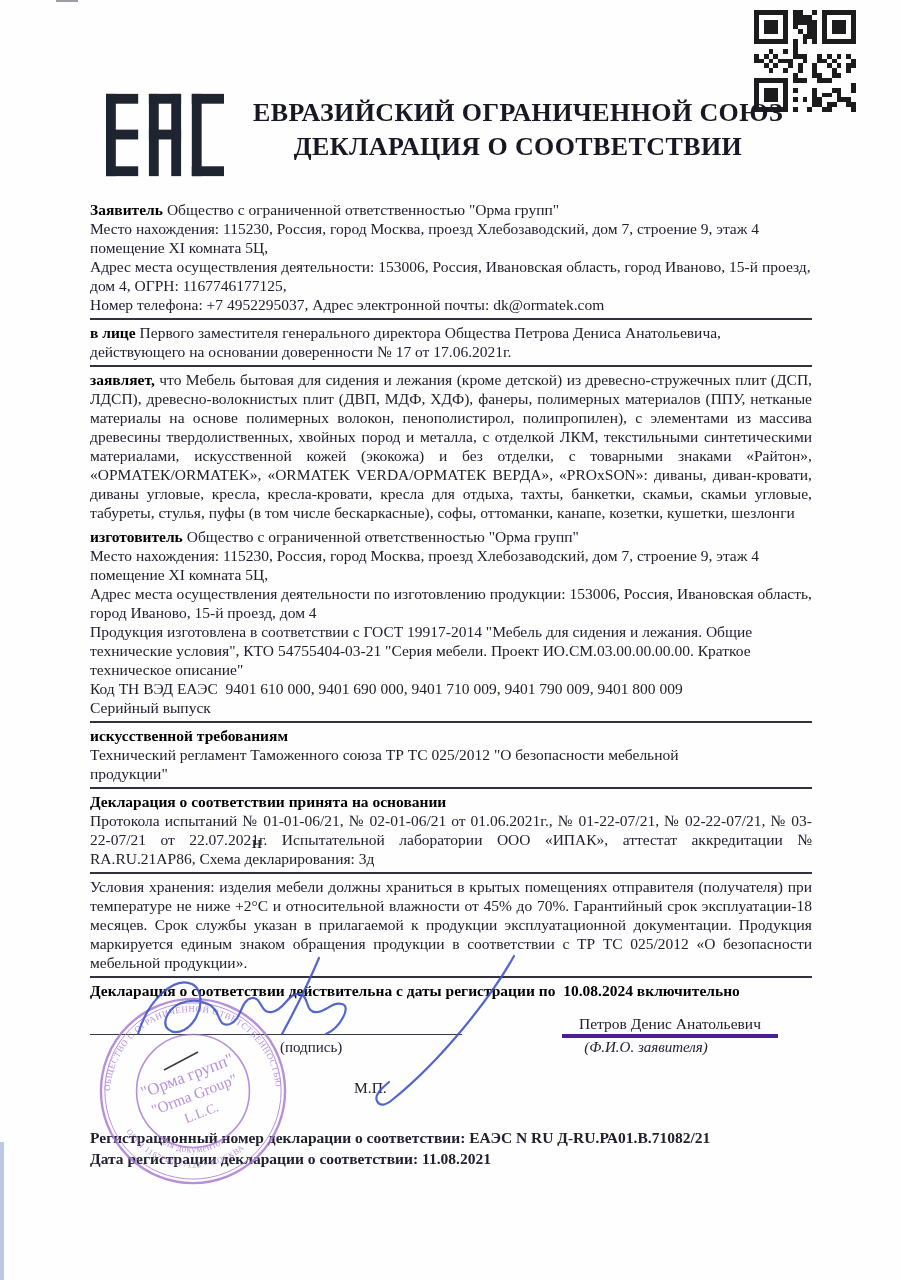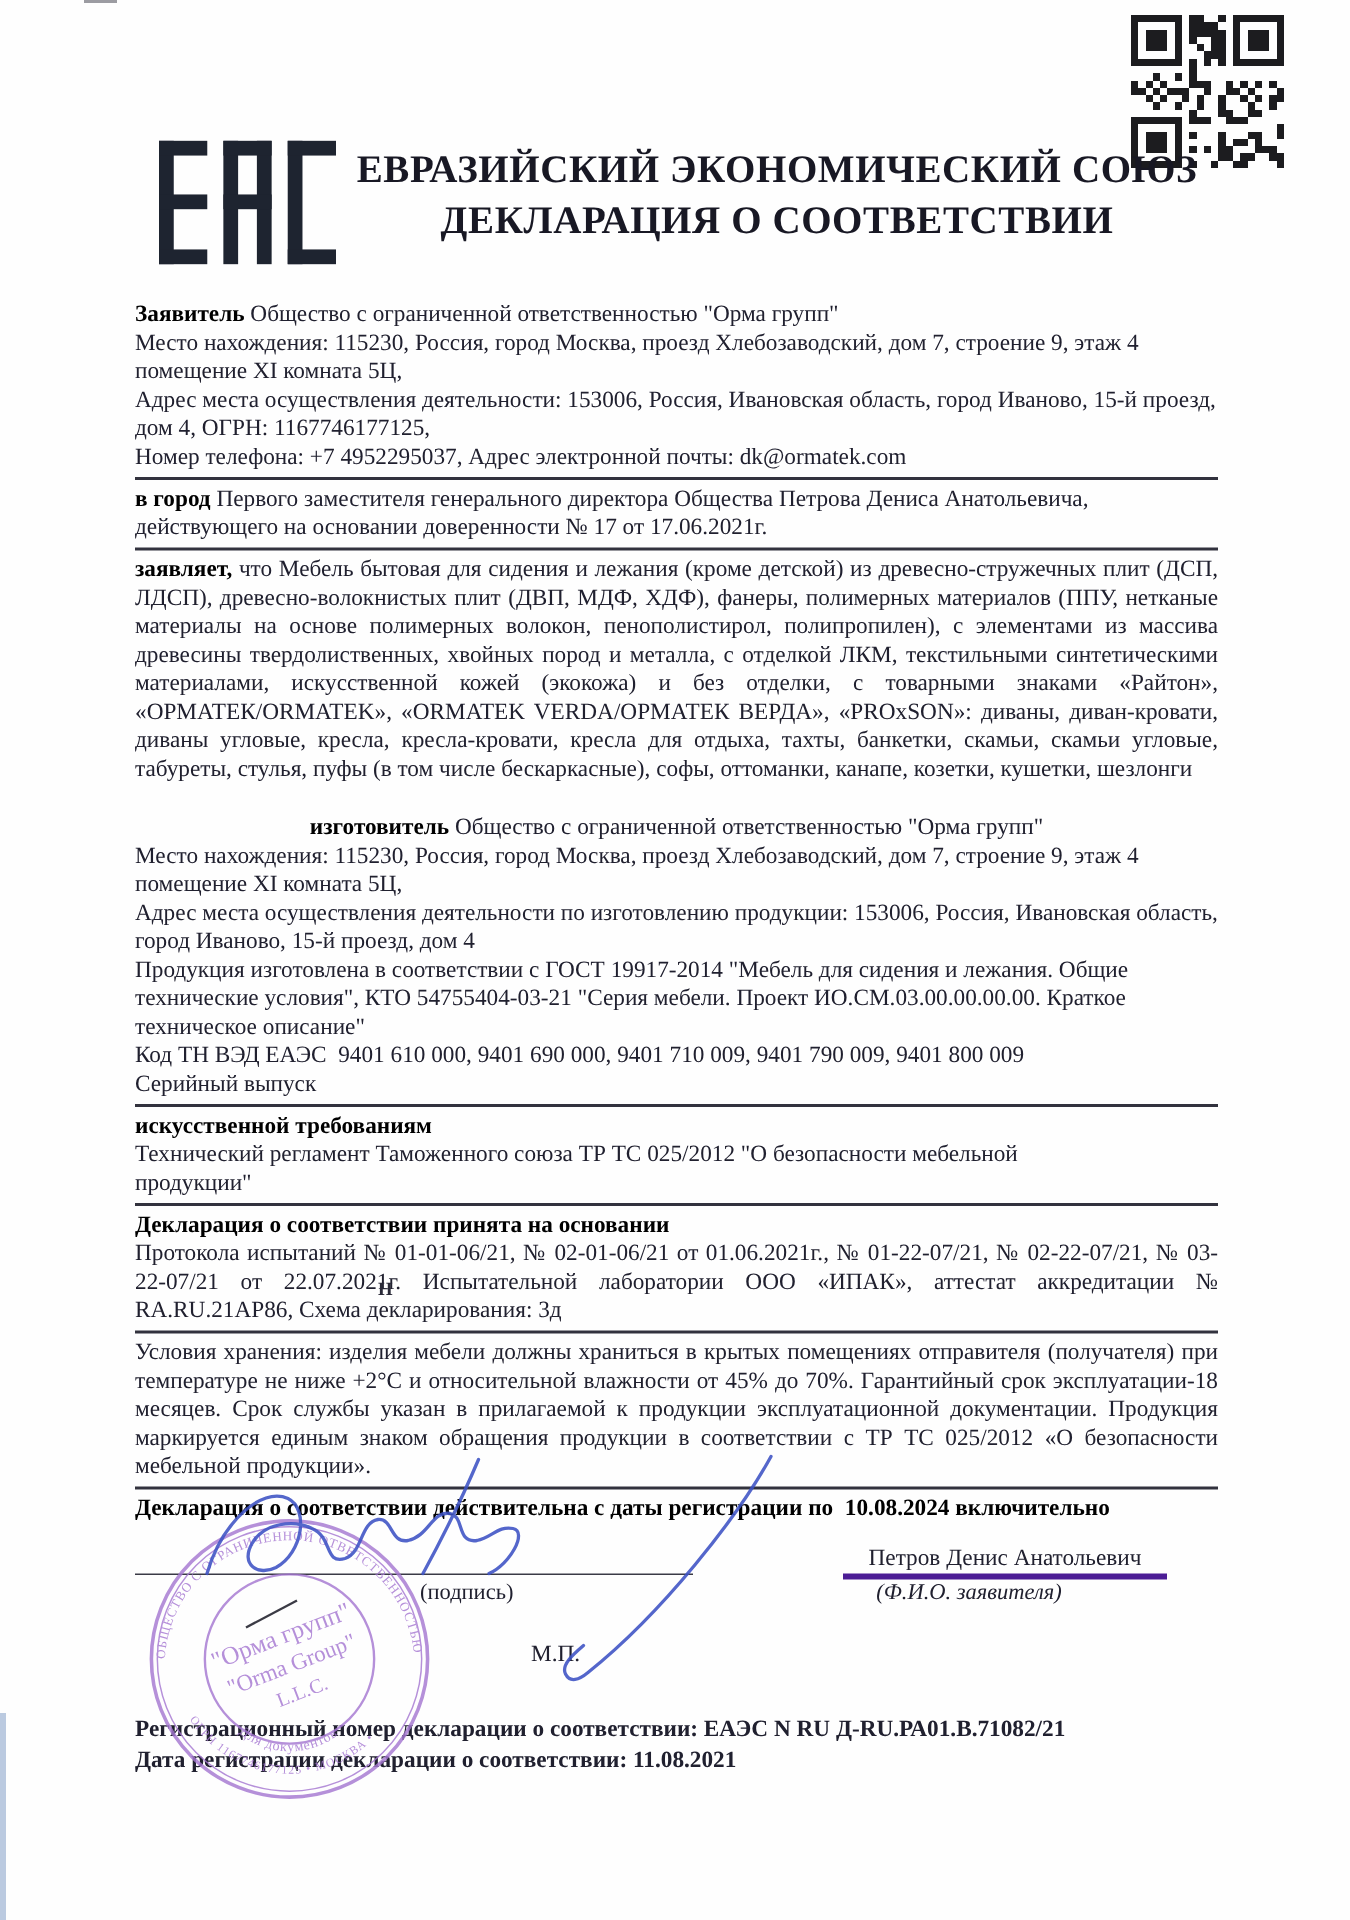--- a/index.html
+++ b/index.html
@@ -13,21 +13,21 @@
   .header{display:flex;margin-top:90px;height:94px;}
   .eac{width:118px;height:90px;margin-left:16px;flex:none;}
   .titles{flex:1;text-align:center;font-weight:700;font-size:26px;line-height:34px;
           letter-spacing:.4px;color:#181824;padding-top:6px;}
   .qr{position:absolute;top:10px;right:44px;width:102px;height:102px;shape-rendering:crispEdges;}
   p{margin:0;}
   .sec{position:relative;}
   .sec.first{margin-top:16px;}
   .rule{border-top:2px solid #32323e;margin:4px 0 3px;}
   .just{text-align:justify;}
-  .gap-top{margin-top:20px;text-align:center;}
+  .gap-top{margin-top:5px;}
   b{color:#000000;}
   .overprint{position:absolute;left:162px;top:43px;font-size:12.5px;font-weight:600;color:#2a2a38;}
   .sig-block{position:relative;height:122px;margin-top:6px;}
   .sig-line{position:absolute;left:0;top:28px;width:372px;border-top:1.5px solid #3a3a46;}
   .sig-caption{position:absolute;left:190px;top:32px;font-size:15px;}
   .fio{position:absolute;left:472px;top:8px;width:216px;text-align:center;
        border-bottom:4px solid #4c1d95;padding-bottom:1px;}
   .fio-caption{position:absolute;left:448px;top:32px;width:216px;text-align:center;font-size:15px;font-style:italic;}
   .mp{position:absolute;left:264px;top:72px;}
   .stamp{position:absolute;left:4px;top:-14px;width:198px;height:198px;opacity:.82;}
@@ -173,37 +173,37 @@
           <rect x="0" y="81" width="36" height="11"></rect>
         <rect x="48" y="0" width="11" height="92"></rect>
           <rect x="73" y="0" width="11" height="92"></rect>
         <rect x="48" y="0" width="36" height="11"></rect>
           <rect x="48" y="40" width="36" height="11"></rect>
         <rect x="96" y="0" width="11" height="92"></rect>
           <rect x="96" y="0" width="36" height="11"></rect>
         <rect x="96" y="81" width="36" height="11"></rect>
       </svg>
       <div class="titles">
-        <div>ЕВРАЗИЙСКИЙ ЭКОНОМИЧЕСКИЙ СОЮЗ</div>
+        <div>ЕВРАЗИЙСКИЙ ОГРАНИЧЕННОЙ СОЮЗ</div>
         <div>ДЕКЛАРАЦИЯ О СООТВЕТСТВИИ</div>
       </div>
     </div>
 
     <section class="sec first">
       <p><b>Заявитель</b>
          <span>Общество с ограниченной ответственностью "Орма групп"</span></p>
       <p>Место нахождения: 115230, Россия, город Москва, проезд Хлебозаводский, дом 7, строение 9, этаж 4 помещение XI комната 5Ц,</p>
       <p>Адрес места осуществления деятельности: 153006, Россия, Ивановская область, город Иваново, 15-й проезд, дом 4, ОГРН: 1167746177125,</p>
       <p>Номер телефона: +7 4952295037, Адрес электронной почты: dk@ormatek.com</p>
     </section>
 
     <div class="rule"></div>
 
     <section class="sec">
-      <p><b>в город</b>
+      <p><b>в лице</b>
          <span>Первого заместителя генерального директора Общества Петрова Дениса Анатольевича, действующего на основании доверенности № 17 от 17.06.2021г.</span></p>
     </section>
 
     <div class="rule"></div>
 
     <section class="sec">
       <p class="just"><b>заявляет,</b>
          <span>что Мебель бытовая для сидения и лежания (кроме детской) из древесно-стружечных плит (ДСП, ЛДСП), древесно-волокнистых плит (ДВП, МДФ, ХДФ), фанеры, полимерных материалов (ППУ, нетканые материалы на основе полимерных волокон, пенополистирол, полипропилен), с элементами из массива древесины твердолиственных, хвойных пород и металла, с отделкой ЛКМ, текстильными синтетическими материалами, искусственной кожей (экокожа) и без отделки, с товарными знаками «Райтон», «ОРМАТЕК/ORMATEK», «ORMATEK VERDA/ОРМАТЕК ВЕРДА», «PROxSON»: диваны, диван-кровати, диваны угловые, кресла, кресла-кровати, кресла для отдыха, тахты, банкетки, скамьи, скамьи угловые, табуреты, стулья, пуфы (в том числе бескаркасные), софы, оттоманки, канапе, козетки, кушетки, шезлонги</span></p>
       <p class="gap-top"><b>изготовитель</b>
          <span>Общество с ограниченной ответственностью "Орма групп"</span></p>

